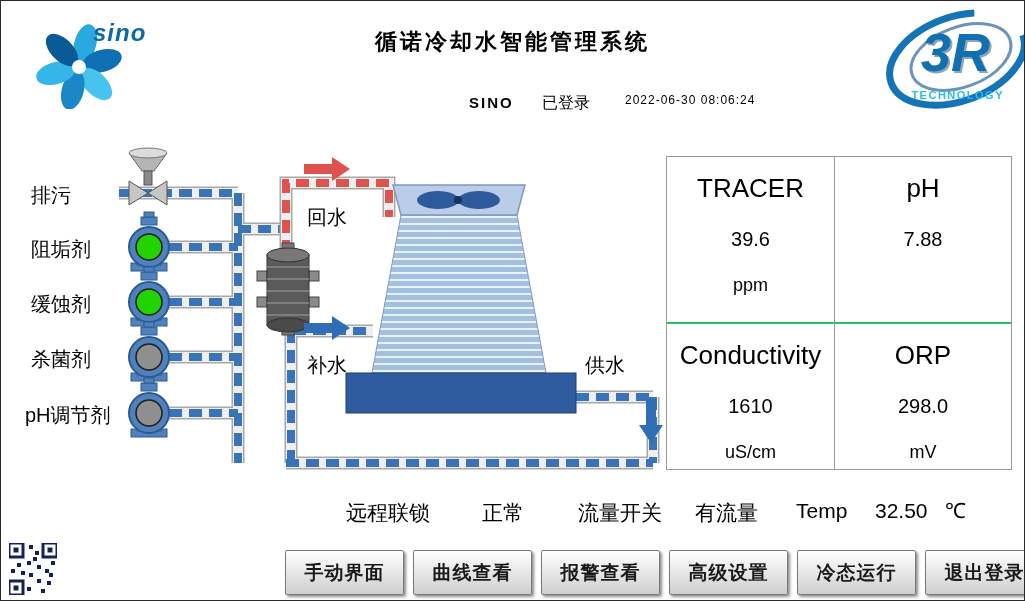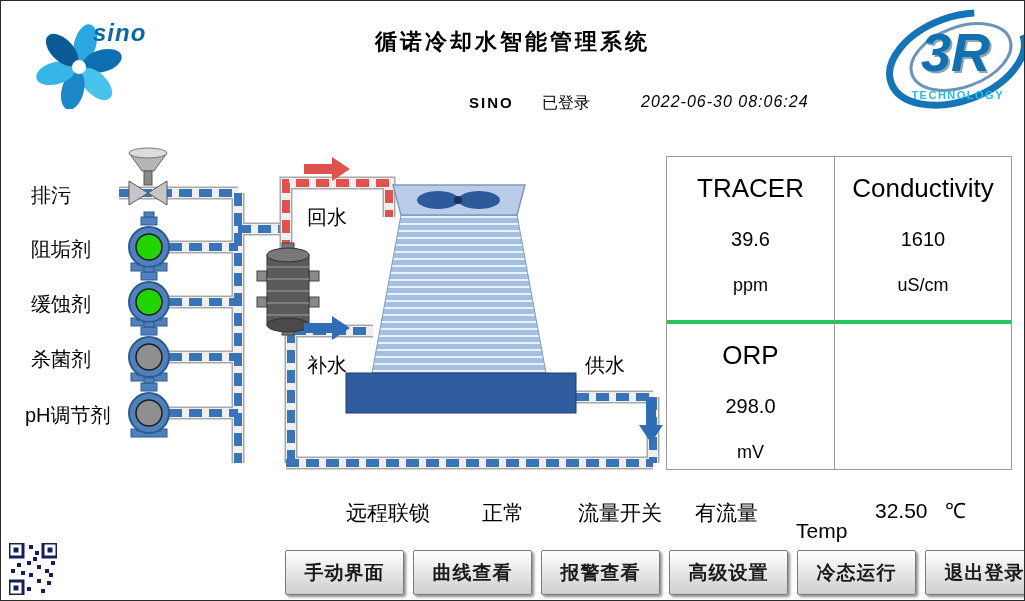--- a/index.html
+++ b/index.html
@@ -7,21 +7,21 @@
   .screen {
     position:relative; width:1025px; height:601px; background:#fff;
     border:1px solid #2a2a2a; overflow:hidden;
     font-family:"Liberation Sans", sans-serif; color:#000;
   }
   
   .title { position:absolute; top:26px; left:0; width:100%; text-align:center;
            font-size:22px; font-weight:bold; letter-spacing:3px; }
   .user    { position:absolute; top:93px; left:468px; font-size:15px; font-weight:bold; letter-spacing:2px; }
   .login   { position:absolute; top:92px; left:541px; font-size:16px; }
-  .datetime{ position:absolute; top:92px; left:640px; font-size:16px; letter-spacing:1px;font-style:italic; }
+  .datetime{ position:absolute; top:92px; left:624px; font-size:12px; letter-spacing:1px; }
 
   
   .sino-logo { position:absolute; left:20px; top:6px; width:130px; height:102px; }
   .sino-text { position:absolute; left:72px; top:12px; font-size:24px; font-weight:bold;
                font-style:italic; color:#0d67a8; letter-spacing:1px; }
 
   
   .r3-logo { position:absolute; right:0; top:0; width:155px; height:118px; }
   .r3-text { position:absolute; right:34px; top:20px; font-size:54px; font-weight:bold;
              font-style:italic; color:#1070b0; text-shadow:2px 2px 0 rgba(10,50,90,.45); }
@@ -30,21 +30,21 @@
 
   
   .diagram { position:absolute; left:0; top:0; width:1025px; height:601px; }
   .chem-label { position:absolute; font-size:20px; }
   .flow-label { position:absolute; font-size:20px; }
 
   
   .panel { position:absolute; left:665px; top:155px; width:346px; height:314px;
            border:1px solid #9a9a9a; display:grid;
            grid-template-columns:168px 1fr; grid-template-rows:167px 1fr; background:#fff; }
-  .cell { border-right:1px solid #9a9a9a; border-bottom:4px solid #22c55e;
+  .cell { border-right:1px solid #9a9a9a; border-bottom:2px solid #22c55e;
           display:flex; flex-direction:column; align-items:center; padding-top:16px; gap:24px; }
   .cell:nth-child(2n) { border-right:none; }
   .cell:nth-child(3), .cell:nth-child(4) { border-bottom:none; }
   .cname { font-size:26px; }
   .cval  { font-size:20px; }
   .cunit { font-size:18px; min-height:18px; }
 
   
   .status-item { position:absolute; top:498px; font-size:21px; }
 
@@ -189,36 +189,41 @@
   <span class="flow-label" style="left:306px; top:351px;">补水</span>
   <span class="flow-label" style="left:584px; top:351px;">供水</span>
 
   <div class="panel">
     <div class="cell">
       <div class="cname">TRACER</div>
       <div class="cval">39.6</div>
       <div class="cunit">ppm</div>
     </div>
     <div class="cell">
+      <div class="cname">pH</div>
+      <div class="cval">7.88</div>
+      <div class="cunit"></div>
+    </div>
+    <div class="cell">
       <div class="cname">Conductivity</div>
       <div class="cval">1610</div>
       <div class="cunit">uS/cm</div>
     </div>
     <div class="cell">
       <div class="cname">ORP</div>
       <div class="cval">298.0</div>
       <div class="cunit">mV</div>
     </div>
   </div>
 
   <span class="status-item" style="left:345px;">远程联锁</span>
   <span class="status-item" style="left:481px;">正常</span>
   <span class="status-item" style="left:577px;">流量开关</span>
   <span class="status-item" style="left:694px;">有流量</span>
-  <span class="status-item" style="left:795px;margin-top:20px;">Temp</span>
+  <span class="status-item" style="left:795px;">Temp</span>
   <span class="status-item" style="left:874px;">32.50</span>
   <span class="status-item" style="left:944px; top:495px;">℃</span>
 
   <div class="btn-row">
     <button class="hmi-btn">手动界面</button>
     <button class="hmi-btn">曲线查看</button>
     <button class="hmi-btn">报警查看</button>
     <button class="hmi-btn">高级设置</button>
     <button class="hmi-btn">冷态运行</button>
     <button class="hmi-btn">退出登录</button>

